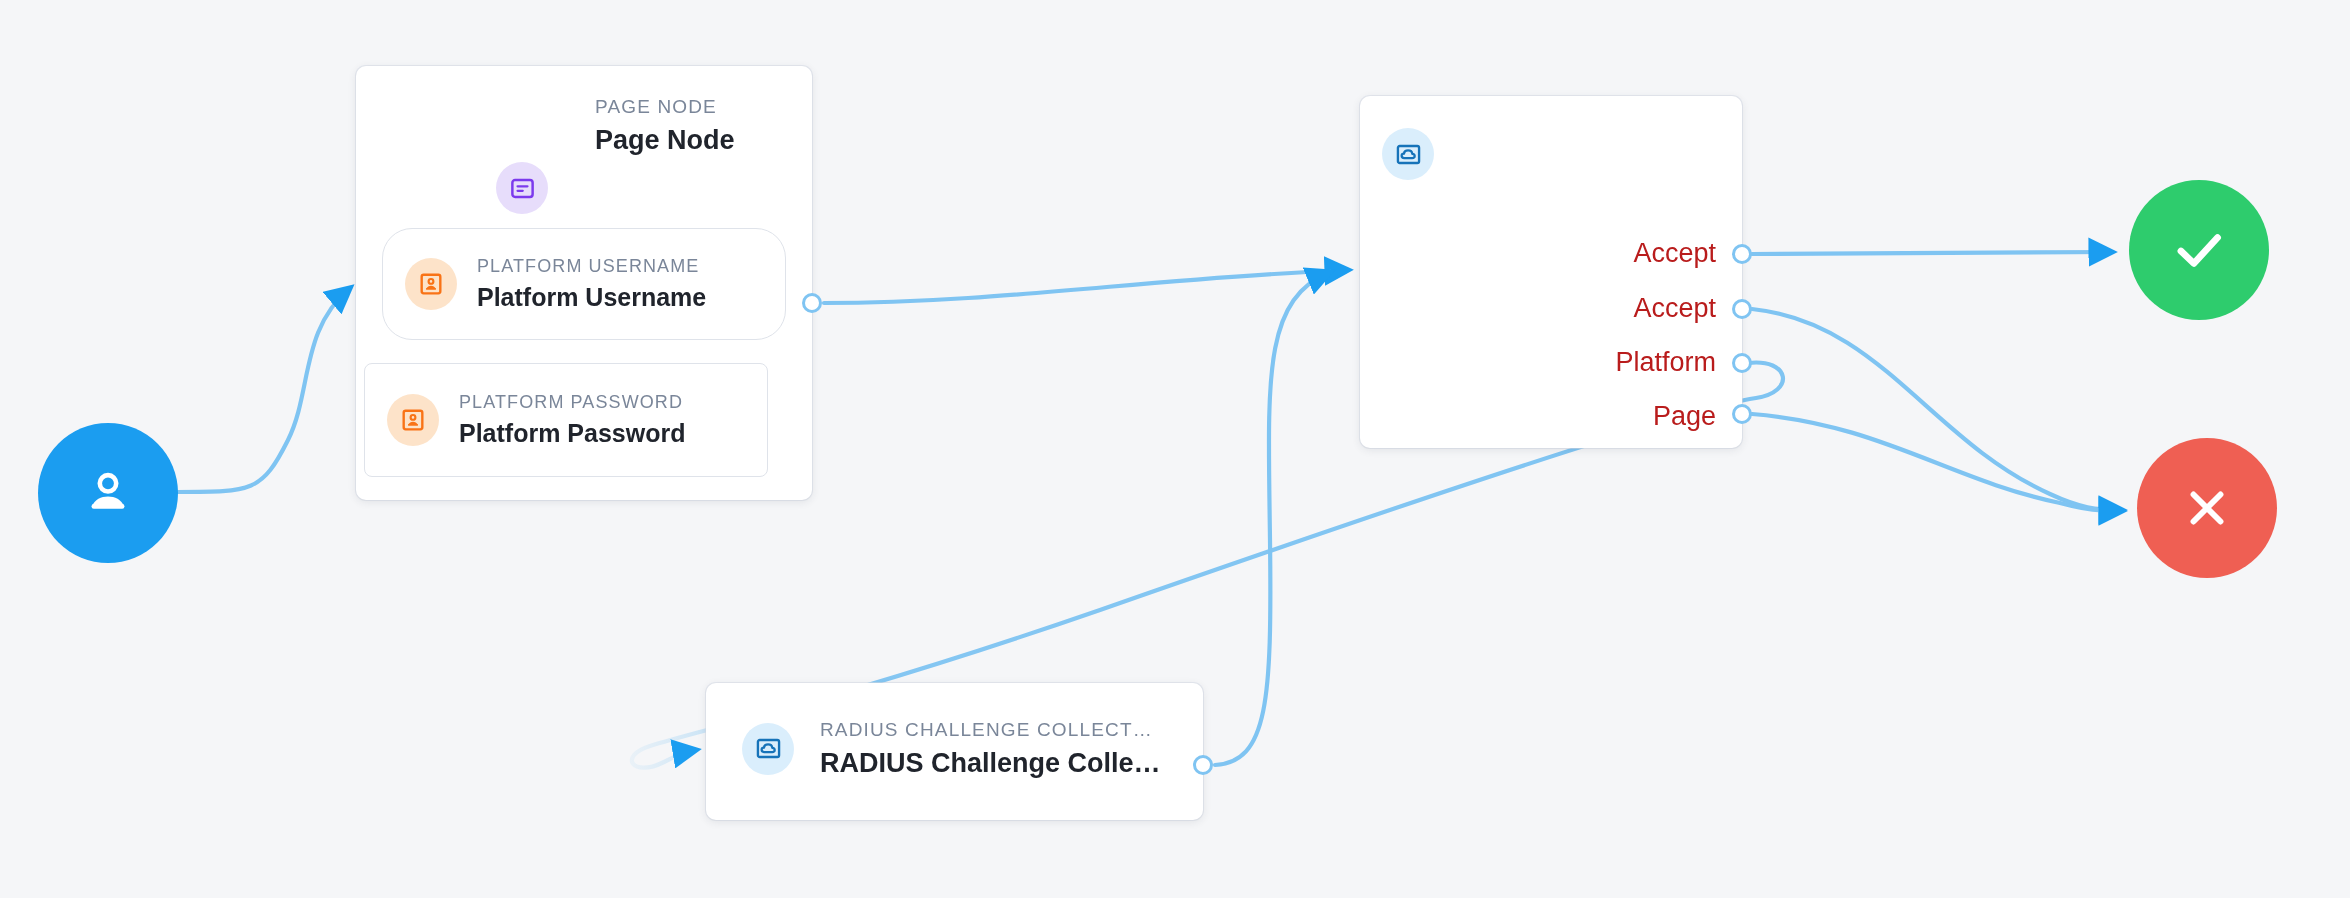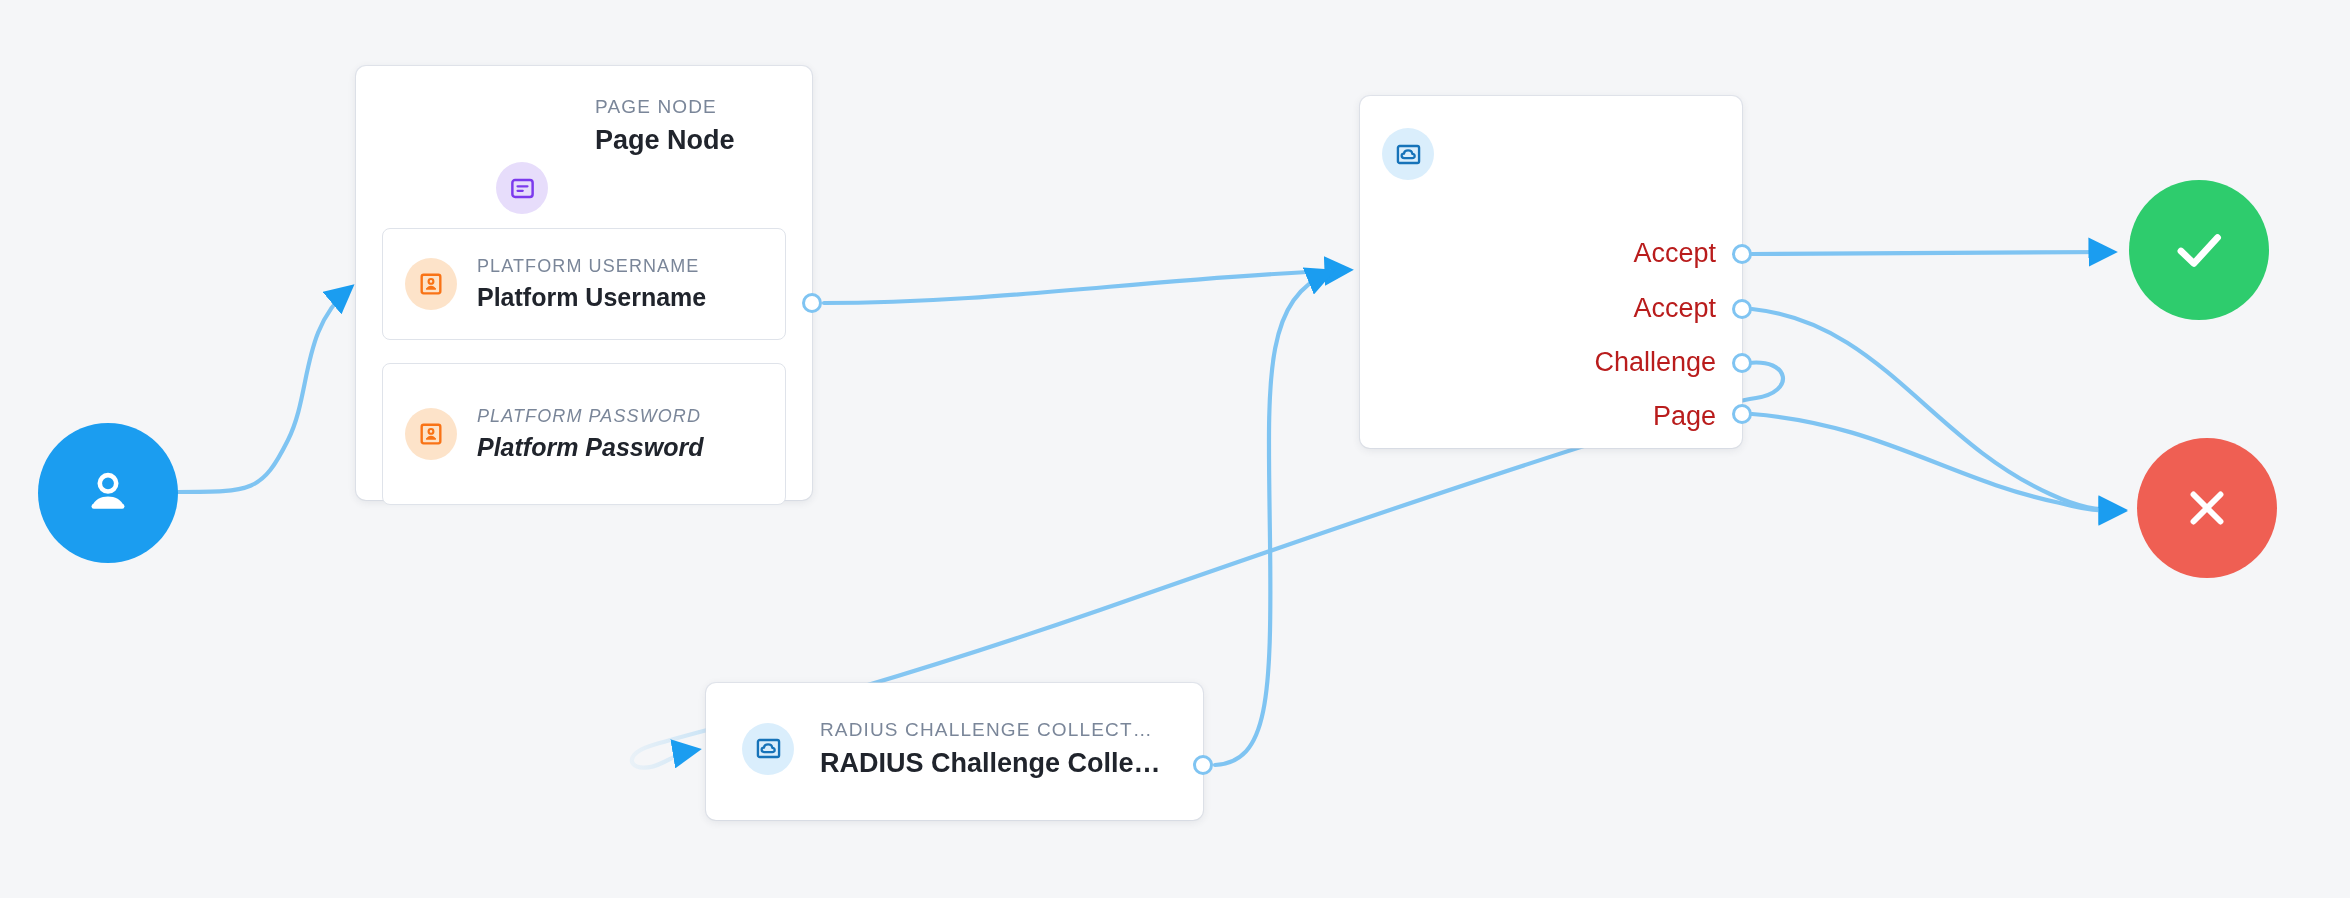--- a/index.html
+++ b/index.html
@@ -198,36 +198,36 @@
           <rect x="6.6" y="9" width="10.8" height="2" rx="1" fill="#7c3aed"></rect>
           <rect x="6.6" y="13" width="6.6" height="2" rx="1" fill="#7c3aed"></rect>
         </svg>
       </div>
       <div class="node-text" style="margin-left:99px;">
         <span class="node-kicker">PAGE NODE</span>
         <span class="node-title">Page Node</span>
       </div>
     </div>
 
-    <div class="field-card" style="left:26px; top:162px; width:404px; height:112px;">
+    <div class="field-card" style="left:26px; top:162px; width:404px; height:112px;border-radius:30px;">
       <div class="node-badge badge-orange">
         <svg width="26" height="26" viewBox="0 0 24 24">
           <rect x="3.4" y="3.4" width="17.2" height="17.2" rx="1.8" fill="none" stroke="#f97316" stroke-width="2.2"></rect>
           <circle cx="12" cy="9.6" r="2.2" fill="none" stroke="#f97316" stroke-width="2"></circle>
           <path d="M7.4 16.6 C8.6 14.4 10.2 13.6 12 13.6 C13.8 13.6 15.4 14.4 16.6 16.6 Z" fill="#f97316"></path>
           <rect x="7.4" y="15.8" width="9.2" height="1.6" rx="0.8" fill="#f97316"></rect>
         </svg>
       </div>
       <div class="node-text">
         <span class="node-kicker">PLATFORM USERNAME</span>
         <span class="node-title">Platform Username</span>
       </div>
     </div>
 
-    <div class="field-card" style="left:26px; top:297px; width:404px; height:142px;font-style:italic;">
+    <div class="field-card" style="left:8px; top:297px; width:404px; height:114px;">
       <div class="node-badge badge-orange">
         <svg width="26" height="26" viewBox="0 0 24 24">
           <rect x="3.4" y="3.4" width="17.2" height="17.2" rx="1.8" fill="none" stroke="#f97316" stroke-width="2.2"></rect>
           <circle cx="12" cy="9.6" r="2.2" fill="none" stroke="#f97316" stroke-width="2"></circle>
           <path d="M7.4 16.6 C8.6 14.4 10.2 13.6 12 13.6 C13.8 13.6 15.4 14.4 16.6 16.6 Z" fill="#f97316"></path>
           <rect x="7.4" y="15.8" width="9.2" height="1.6" rx="0.8" fill="#f97316"></rect>
         </svg>
       </div>
       <div class="node-text">
         <span class="node-kicker">PLATFORM PASSWORD</span>
@@ -246,21 +246,21 @@
           <rect x="2.6" y="4.4" width="18.8" height="15.2" rx="1.6" fill="none" stroke="#1673b9" stroke-width="2.1"></rect>
           <path d="M8.2 15.2 C6.7 15.2 5.9 14.2 5.9 13.2 C5.9 12.2 6.7 11.3 7.9 11.3
                    C8.2 9.5 9.7 8.4 11.6 8.4 C13.6 8.4 15.2 9.8 15.4 11.5
                    C16.7 11.6 17.5 12.4 17.5 13.4 C17.5 14.4 16.6 15.2 15.3 15.2 Z" fill="none" stroke="#1673b9" stroke-width="2" stroke-linejoin="round"></path>
         </svg>
       </div>
     </div>
 
     <div class="out-row" style="top:144px;">Accept</div>
     <div class="out-row" style="top:199px;">Accept</div>
-    <div class="out-row" style="top:253px;">Challenge</div>
+    <div class="out-row" style="top:253px;">Platform</div>
     <div class="out-row" style="top:307px;">Page</div>
   </div>
 
   <div class="port" style="left:1732px; top:244px;"></div>
   <div class="port" style="left:1732px; top:299px;"></div>
   <div class="port" style="left:1732px; top:353px;"></div>
   <div class="port" style="left:1732px; top:404px;"></div>
 
   <div class="node-card" style="left:706px; top:683px; width:497px; height:137px;">
     <div class="node-head" style="padding:34px 7px 0 36px; gap:26px;">

